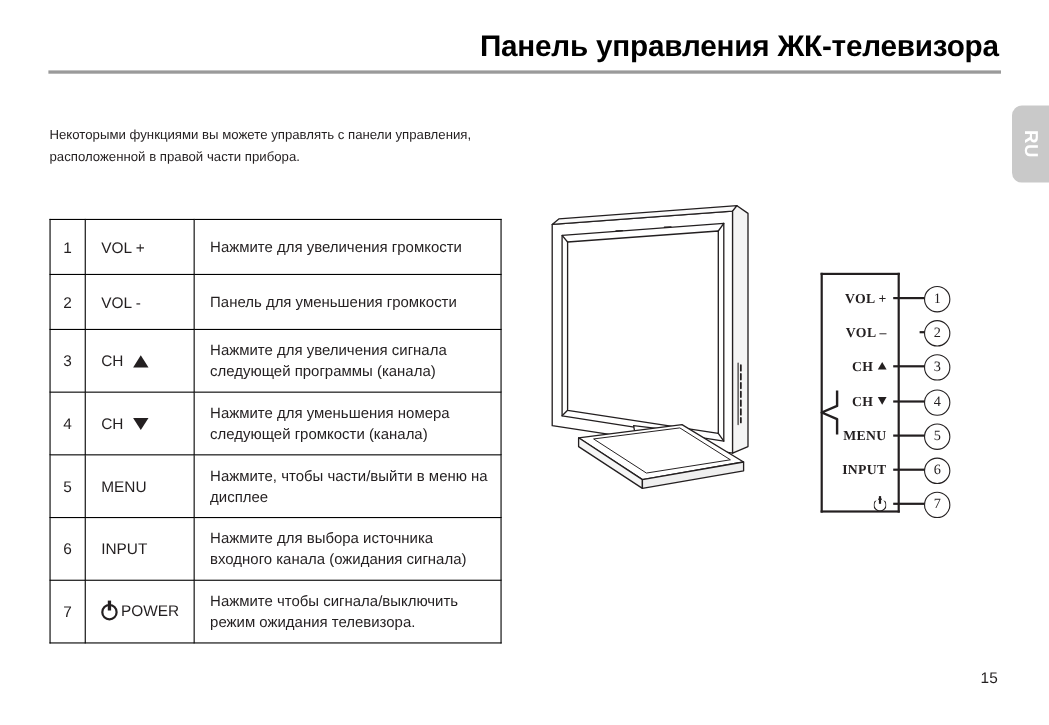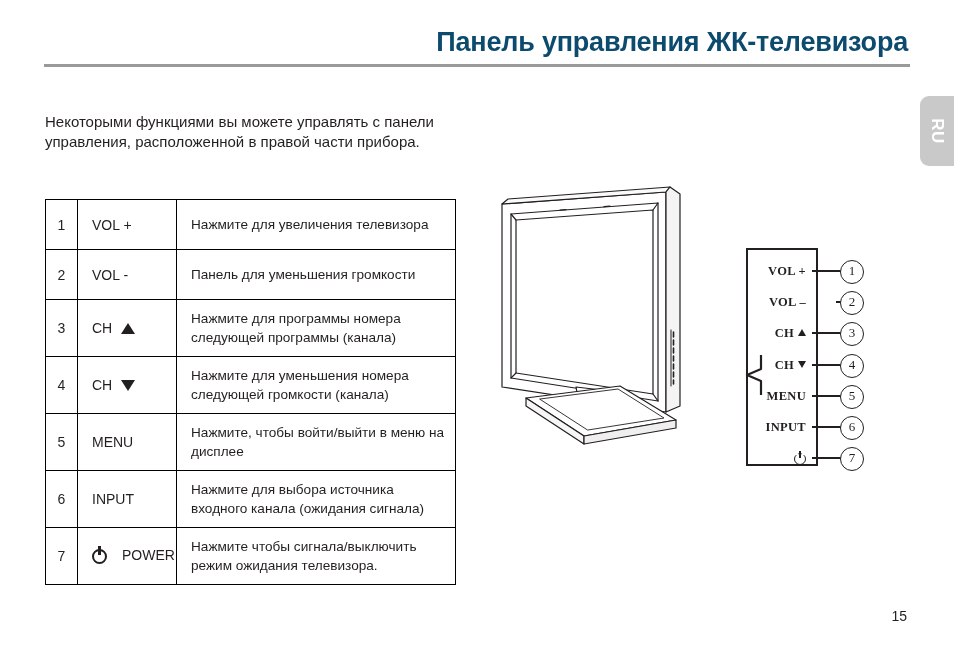--- a/index.html
+++ b/index.html
@@ -24,39 +24,39 @@
     width: 954px;
     height: 70px;
   }
   #page-title {
     position: absolute;
     right: 46px;
     top: 27px;
     font-size: 27px;
     font-weight: bold;
     letter-spacing: -0.2px;
-    color: #0c4a6e;
+    color: #000000;
     white-space: nowrap;
   }
   #header-rule {
     position: absolute;
     left: 44px;
     top: 64px;
     width: 866px;
     height: 3px;
     background: #9a9a9a;
   }
 
   
   #intro-paragraph {
     position: absolute;
     left: 45px;
     top: 112px;
     width: 430px;
-    font-size: 15px;
+    font-size: 12px;
     line-height: 20px;
     color: #231f20;
   }
 
   
   #lang-tab {
     position: absolute;
     right: 0px;
     top: 96px;
     width: 34px;
@@ -278,61 +278,61 @@
   <div id="lang-tab-label">RU</div>
 </div>
 
 <div id="intro-paragraph">Некоторыми функциями вы можете управлять с панели управления, расположенной в правой части прибора.</div>
 
 <table id="control-table">
   <tbody>
     <tr class="row-1line">
       <td class="col-num">1</td>
       <td class="col-btn">VOL +</td>
-      <td class="col-desc">Нажмите для увеличения телевизора</td>
+      <td class="col-desc">Нажмите для увеличения громкости</td>
     </tr>
     <tr class="row-1line">
       <td class="col-num">2</td>
       <td class="col-btn">VOL -</td>
       <td class="col-desc">Панель для уменьшения громкости</td>
     </tr>
     <tr class="row-2line">
       <td class="col-num">3</td>
       <td class="col-btn">
         <span class="btn-inline">
           <span>CH</span>
           <span class="tri-up"></span>
         </span>
       </td>
-      <td class="col-desc">Нажмите для программы номера следующей программы (канала)</td>
+      <td class="col-desc">Нажмите для увеличения сигнала следующей программы (канала)</td>
     </tr>
     <tr class="row-2line">
       <td class="col-num">4</td>
       <td class="col-btn">
         <span class="btn-inline">
           <span>CH</span>
           <span class="tri-down"></span>
         </span>
       </td>
       <td class="col-desc">Нажмите для уменьшения номера следующей громкости (канала)</td>
     </tr>
     <tr class="row-2line">
       <td class="col-num">5</td>
       <td class="col-btn">MENU</td>
-      <td class="col-desc">Нажмите, чтобы войти/выйти в меню на дисплее</td>
+      <td class="col-desc">Нажмите, чтобы части/выйти в меню на дисплее</td>
     </tr>
     <tr class="row-2line">
       <td class="col-num">6</td>
       <td class="col-btn">INPUT</td>
       <td class="col-desc">Нажмите для выбора источника входного канала (ожидания сигнала)</td>
     </tr>
     <tr class="row-2line">
       <td class="col-num">7</td>
       <td class="col-btn">
-        <span class="btn-inline" style="gap:15px;">
+        <span class="btn-inline" style="gap:3px;">
           <span class="power-glyph-bold"></span>
           <span>POWER</span>
         </span>
       </td>
       <td class="col-desc">Нажмите чтобы сигнала/выключить режим ожидания телевизора.</td>
     </tr>
   </tbody>
 </table>
 
 <div id="illustration">

